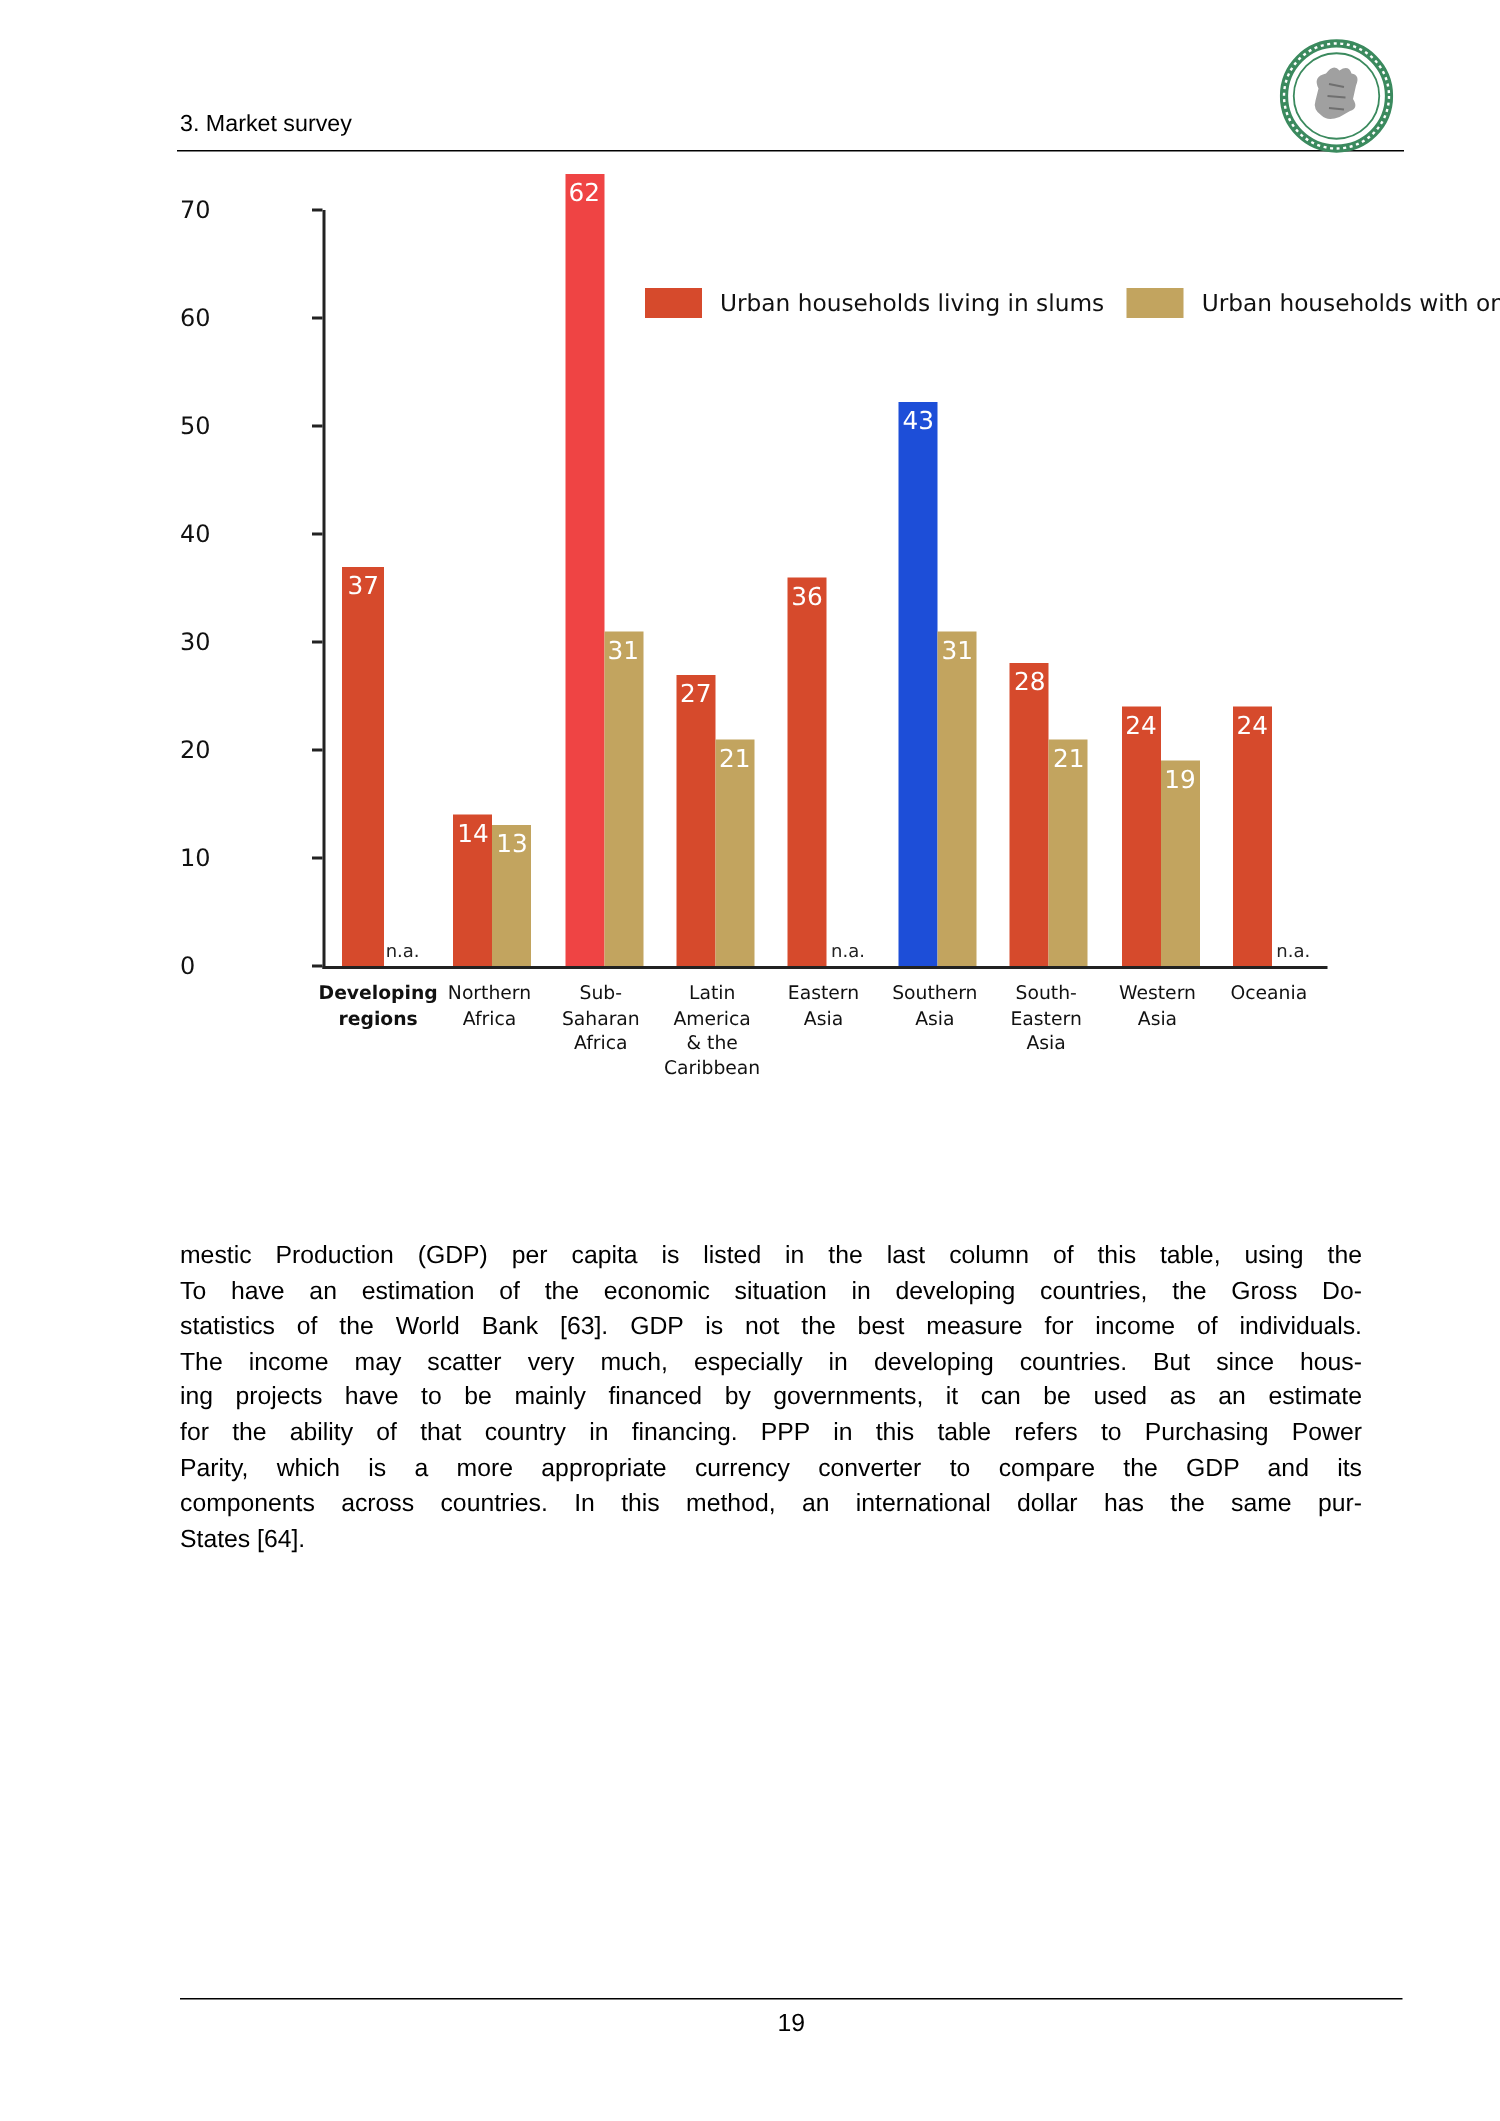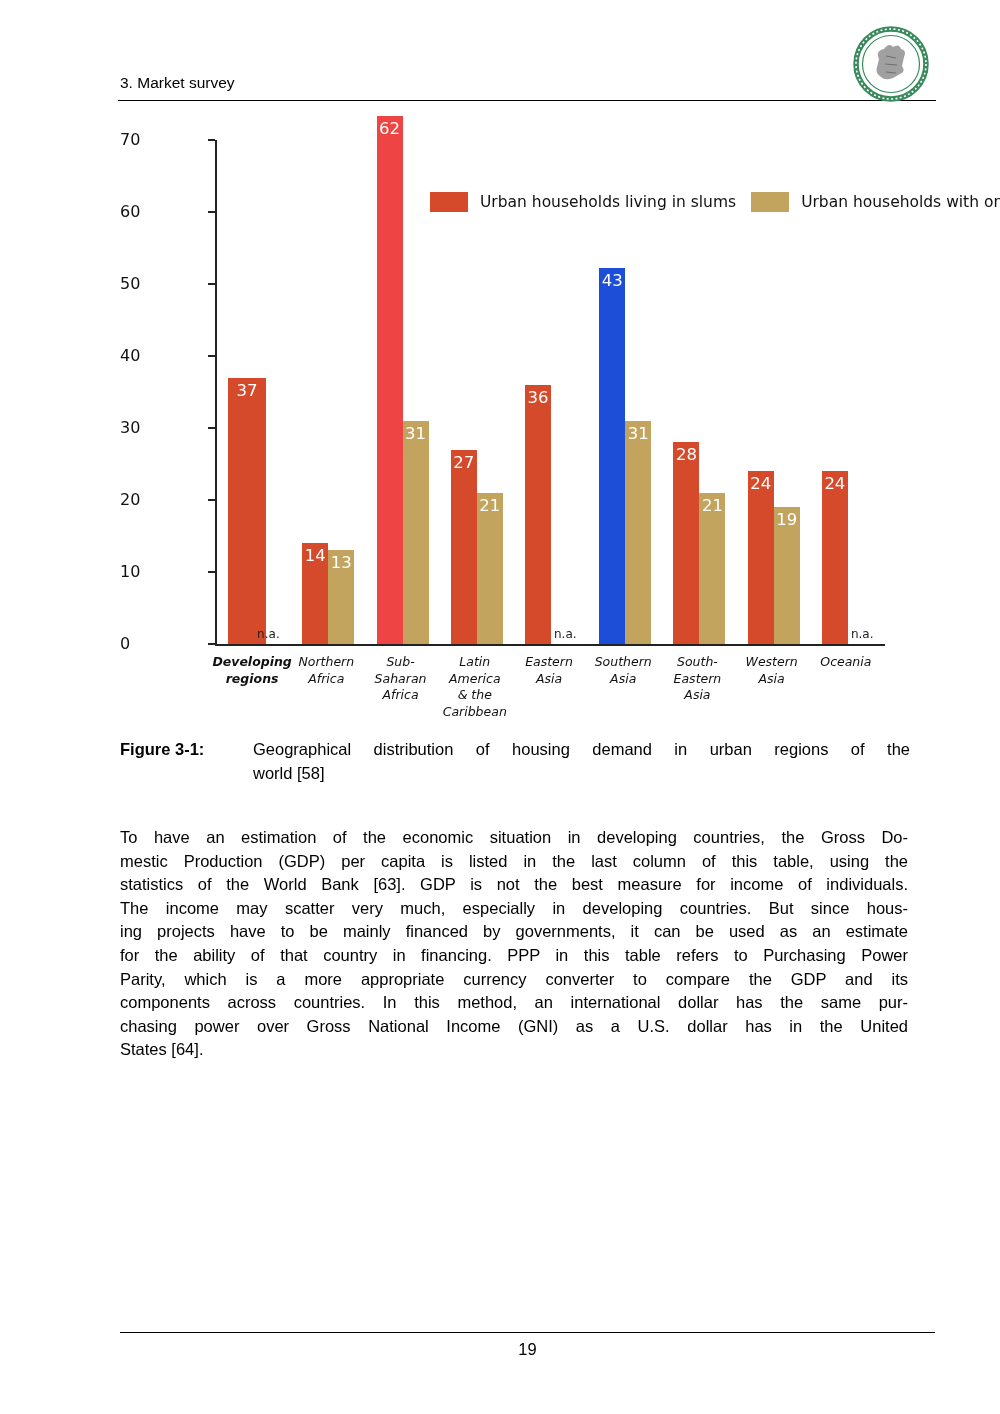--- a/index.html
+++ b/index.html
@@ -16,21 +16,21 @@
   
   .chart { position:absolute; left:120px; top:122px; width:800px; height:612px; font-family:"DejaVu Sans", sans-serif; }
   .plot { position:absolute; left:95px; top:18px; width:668px; height:504px;
           border-left:2px solid #222; border-bottom:2px solid #222; }
   .ytick-label { position:absolute; left:0; width:78px; font-size:16px; color:#111; }
   .ytick-mark  { position:absolute; left:88px; width:7px; height:2px; background:#222; }
   .bar { position:absolute; bottom:0; }
   .bar-value { color:#ffffff; text-align:center; padding-top:3px; font-size:16.5px; }
   .na-label { position:absolute; bottom:3px; font-size:12px; color:#222; }
   .cat-label { position:absolute; top:532px; width:90px; text-align:center;
-               font-size:12.5px; line-height:1.32; color:#111; white-space:pre-line;font-style:italic; }
+               font-size:12.5px; line-height:1.32; color:#111; white-space:pre-line; }
   .legend { position:absolute; left:213px; top:52px; display:flex; flex-direction:row; gap:15px; }
   .legend-row { display:flex; align-items:center; gap:12px; }
   .legend-swatch { width:38px; height:20px; flex:none; }
   .legend-label { font-size:15.5px; color:#111; white-space:nowrap; }
 
   
   .caption { position:absolute; left:120px; top:738px; width:790px; display:flex; }
   .caption-label { flex:none; width:133px; font-size:16.5px; font-weight:bold; line-height:23.5px; }
   .caption-text { flex:1; }
   .caption-line { font-size:16.5px; line-height:23.5px; }
@@ -58,21 +58,21 @@
       <circle cx="38" cy="38" r="35" fill="#ffffff" stroke="#3b8a5e" stroke-width="5.5"></circle>
       <circle cx="38" cy="38" r="35" fill="none" stroke="#ffffff" stroke-width="1.6" stroke-dasharray="2 2.4"></circle>
       <circle cx="38" cy="38" r="28.5" fill="#ffffff" stroke="#3b8a5e" stroke-width="1.2"></circle>
       <path d="M31 23 q5 -7 9 -2 q6 -4 8 2 q6 1 3 8 l-2 9 q4 6 -2 8 l-7 4 q-8 3 -12 -1 q-6 -4 -4 -10 l2 -8 q-4 -8 5 -10 z" fill="#8f8f8f" opacity="0.85"></path>
       <path d="M33 30 l10 2 M32 38 l12 1 M33 46 l10 1" stroke="#6f6f6f" stroke-width="1.2" fill="none"></path>
     </svg>
   </div>
 
   <div class="chart" id="chart">
     <div class="plot" id="plot">
-        <div class="bar" style="left: 11.1111px; width: 38px; height: 266px; background: rgb(214, 74, 44);">
+        <div class="bar" style="left: 11.1111px; width: 28px; height: 266px; background: rgb(214, 74, 44);">
           <div class="bar-value">37</div>
         </div>
         <div class="na-label" style="left: 40.1111px;">n.a.</div>
         <div class="bar" style="left: 85.3333px; width: 26px; height: 101px; background: rgb(214, 74, 44);">
           <div class="bar-value">14</div>
         </div>
         <div class="bar" style="left: 111.333px; width: 26px; height: 94px; background: rgb(194, 164, 95);">
           <div class="bar-value">13</div>
         </div>
         <div class="bar" style="left: 159.556px; width: 26px; height: 528px; background: #ef4444;">
@@ -156,37 +156,29 @@
       <div class="cat-label" style="left: 458.222px;">Southern
 Asia</div>
       <div class="cat-label" style="left: 532.444px;">South-
 Eastern
 Asia</div>
       <div class="cat-label" style="left: 606.667px;">Western
 Asia</div>
       <div class="cat-label" style="left: 680.889px;">Oceania</div>
     </div>
 
-  <div class="caption">
-    <div class="caption-label">Figure 3-1:</div>
-    <div class="caption-text" id="caption-text">
-        <div class="caption-line just">Geographical distribution of housing demand in urban regions of the</div>
-        <div class="caption-line">world [58]</div>
-      </div>
-  </div>
 
   <div class="body-text" id="body-text">
+      <div class="body-line just">mestic Production (GDP) per capita is listed in the last column of this table, using the</div>
       <div class="body-line just">To have an estimation of the economic situation in developing countries, the Gross Do-</div>
-      <div class="body-line just">mestic Production (GDP) per capita is listed in the last column of this table, using the</div>
       <div class="body-line just">statistics of the World Bank [63]. GDP is not the best measure for income of individuals.</div>
       <div class="body-line just">The income may scatter very much, especially in developing countries. But since hous-</div>
       <div class="body-line just">ing projects have to be mainly financed by governments, it can be used as an estimate</div>
       <div class="body-line just">for the ability of that country in financing. PPP in this table refers to Purchasing Power</div>
       <div class="body-line just">Parity, which is a more appropriate currency converter to compare the GDP and its</div>
       <div class="body-line just">components across countries. In this method, an international dollar has the same pur-</div>
-      <div class="body-line just">chasing power over Gross National Income (GNI) as a U.S. dollar has in the United</div>
       <div class="body-line">States [64].</div>
     </div>
 
   <div class="footer-rule"></div>
   <div class="page-number">19</div>
 
 </div>
 
 </body></html>

